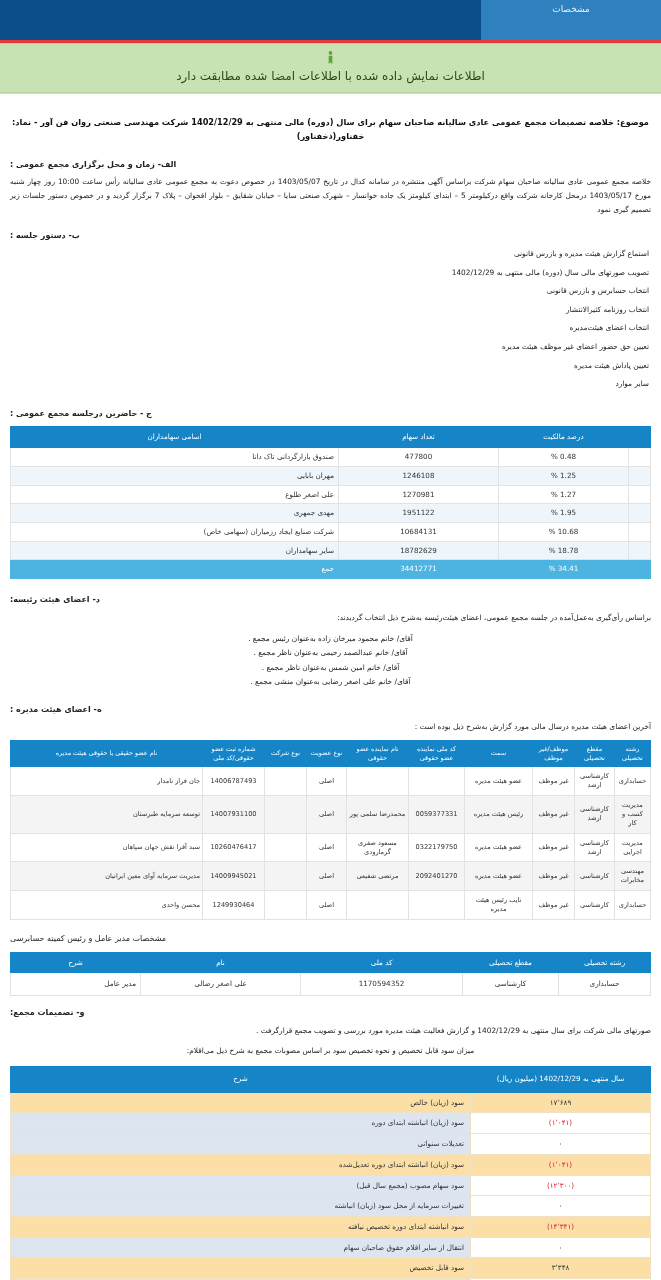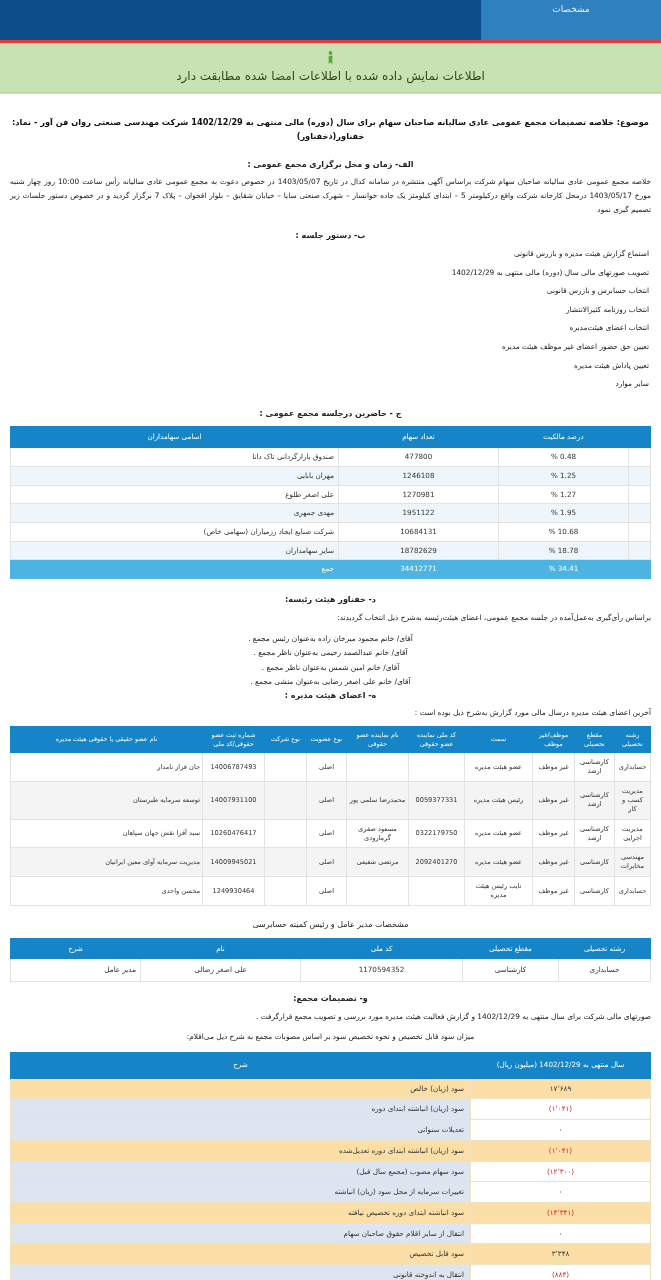--- a/index.html
+++ b/index.html
@@ -92,21 +92,21 @@
     font-weight: bold;
     font-size: 8.2px;
     color: #111;
     margin-bottom: 14px;
     text-align: center;
   }
   .sec-title {
     font-weight: bold;
     font-size: 8px;
     margin: 12px 0 4px 0;
-    text-align: center;
+    text-align: left;
   }
   .para {
     font-size: 7.4px;
     text-align: justify;
     line-height: 1.85;
     margin: 0 0 4px 0;
   }
   .agenda-item {
     font-size: 7.4px;
     margin: 0 0 6px 0;
@@ -281,30 +281,30 @@
         </tr>
         <tr class="total-row">
           <td></td>
           <td>34.41 %</td>
           <td>34412771</td>
           <td class="t-right">جمع</td>
         </tr>
       </tbody>
     </table>
 
-    <div class="sec-title" style="margin-top:14px;">د- خفناور هیئت رئیسه:</div>
+    <div class="sec-title" style="margin-top:14px;">د- اعضای هیئت رئیسه:</div>
     <div class="para" style="text-align:right;">براساس رأی‌گیری به‌عمل‌آمده در جلسه مجمع عمومی، اعضای هیئت‌رئیسه به‌شرح ذیل انتخاب گردیدند:</div>
     <div class="presidium">
       <div>آقای/ خانم  محمود میرخان زاده  به‌عنوان رئیس مجمع .</div>
       <div>آقای/ خانم  عبدالصمد رحیمی  به‌عنوان ناظر مجمع .</div>
       <div>آقای/ خانم  امین شمس  به‌عنوان ناظر مجمع .</div>
       <div>آقای/ خانم  علی اصغر رضایی  به‌عنوان منشی مجمع .</div>
     </div>
 
-    <div class="sec-title" style="margin-top:0;">ه- اعضای هیئت مدیره :</div>
+    <div class="sec-title" style="margin-top:14px;">ه- اعضای هیئت مدیره :</div>
     <div class="para" style="text-align:right;">آخرین اعضای هیئت مدیره درسال مالی مورد گزارش به‌شرح ذیل بوده است :</div>
     <table class="tbl-board">
       <thead>
         <tr>
           <th style="width:36px;">رشته تحصیلی</th>
           <th style="width:40px;">مقطع تحصیلی</th>
           <th style="width:42px;">موظف/غیر موظف</th>
           <th style="width:68px;">سمت</th>
           <th style="width:56px;">کد ملی نماینده عضو حقوقی</th>
           <th style="width:62px;">نام نماینده عضو حقوقی</th>

